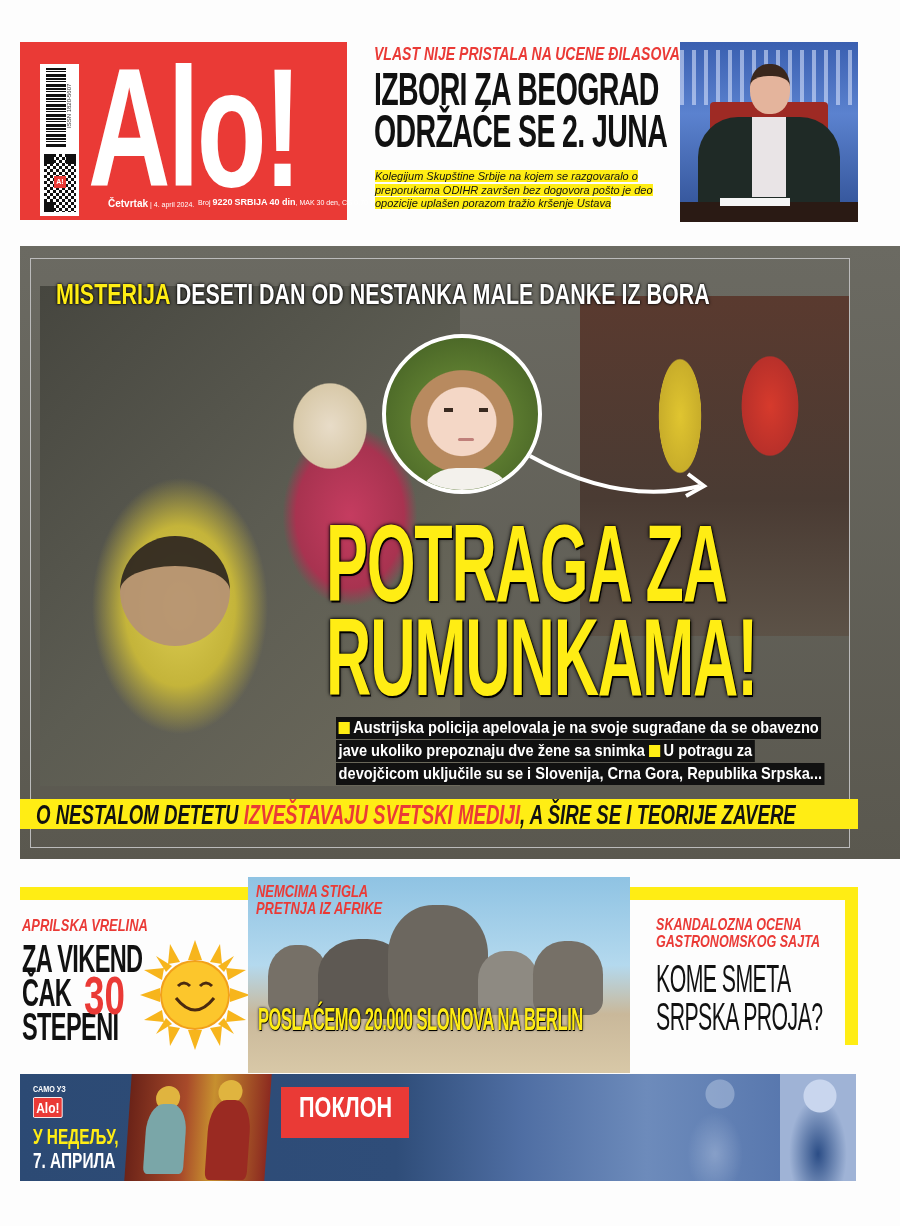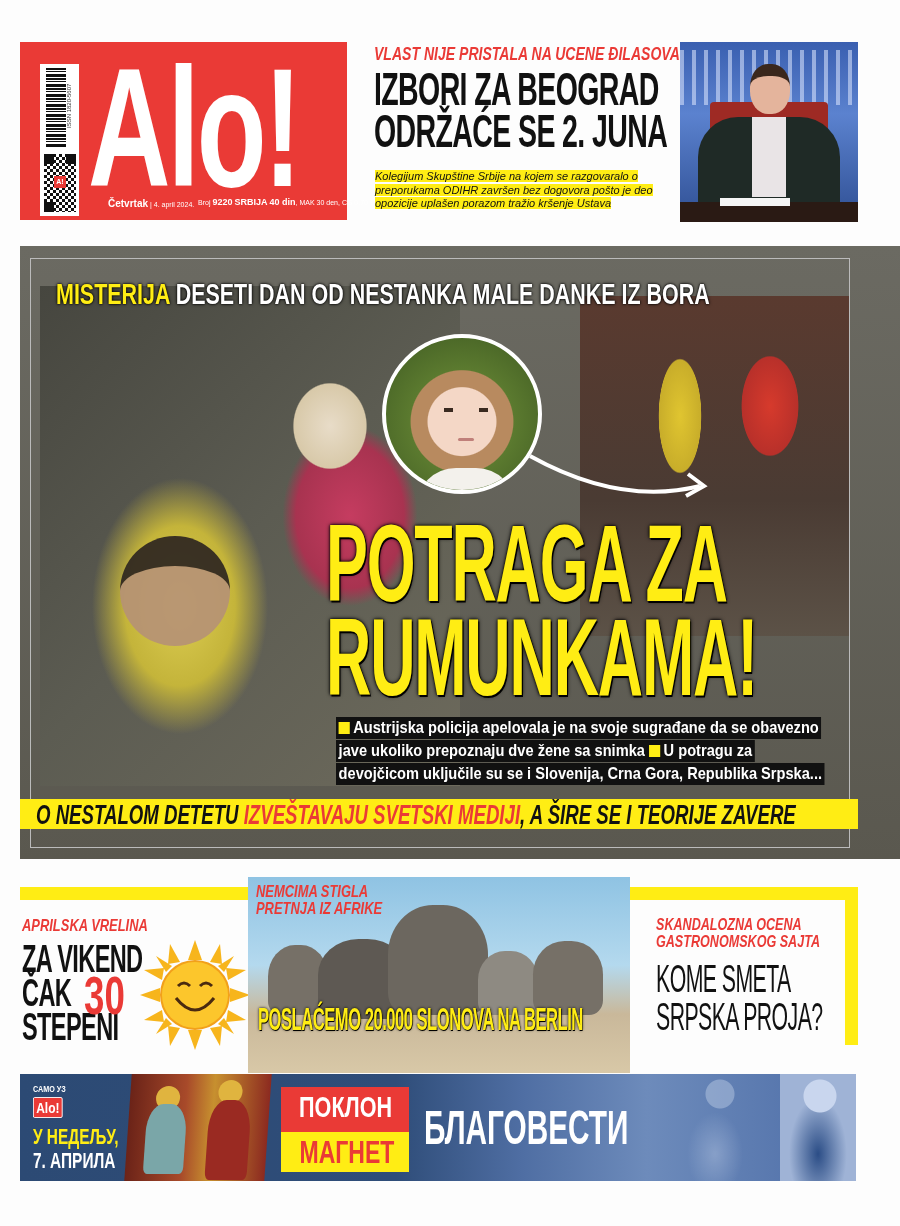--- a/index.html
+++ b/index.html
@@ -253,17 +253,15 @@
     <div>У НЕДЕЉУ,</div>
     <div class="w">7. АПРИЛА</div>
   </div>
   <div class="promo-icon">
     <div class="halo1"></div>
     <div class="halo2"></div>
     <div class="angel"></div>
     <div class="mary"></div>
   </div>
   <div class="promo-red"><span>ПОКЛОН</span></div>
-  <div class="promo-yellow"><span>МАГНЕТ</span></div>
   <div class="promo-angel-ghost"></div>
   <div class="promo-mary-ghost"></div>
-  <div class="promo-big"><span>БЛАГОВЕСТИ</span></div>
 </div>
 
 </body></html>

